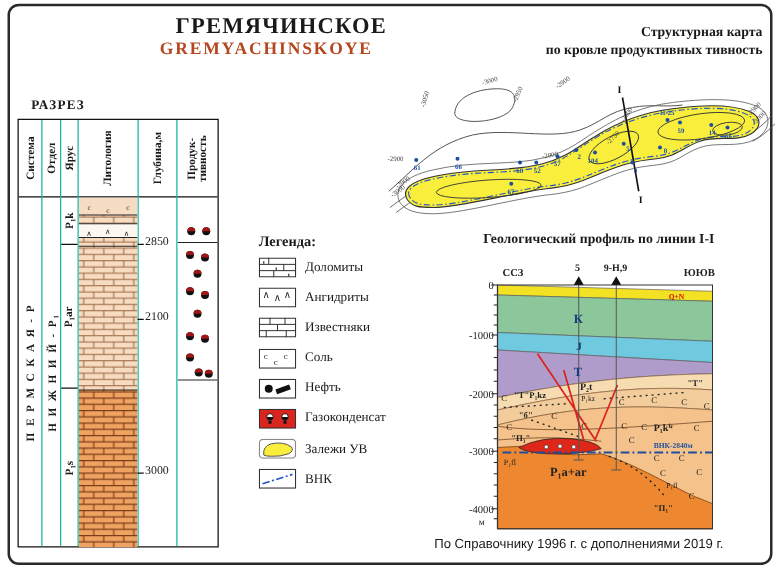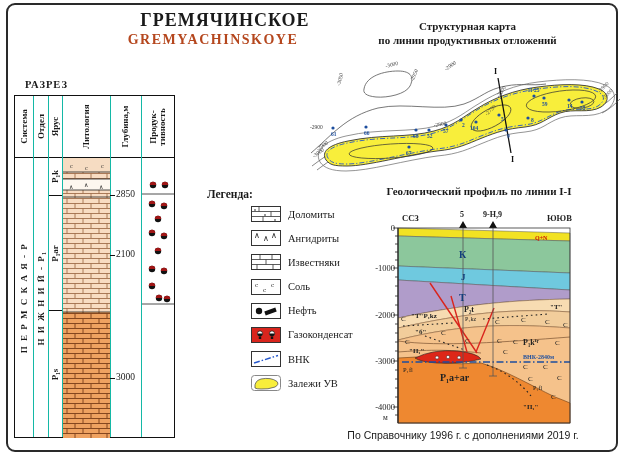--- a/index.html
+++ b/index.html
@@ -2,53 +2,53 @@
 <html><head>
 <meta charset="utf-8">
 <style>
   html,body{margin:0;padding:0;background:#fff;}
   body{width:624px;height:455px;position:relative;overflow:hidden;
        font-family:"Liberation Serif","DejaVu Serif",serif;color:#1a1a1a;}
   .abs{position:absolute;}
   .frame{left:6px;top:3px;width:608px;height:445px;border:2px solid #2a2a2a;border-radius:9px;}
   .title-ru{left:60px;top:10px;width:330px;text-align:center;font-weight:bold;font-size:18px;letter-spacing:1px;}
   .title-en{left:48px;top:32px;width:330px;text-align:center;font-weight:bold;font-size:14px;letter-spacing:1.5px;}
-  .map-title{left:325px;top:20px;width:285px;text-align:center;font-weight:bold;font-size:11px;line-height:1.25;}
+  .map-title{left:325px;top:20px;width:285px;text-align:right;font-weight:bold;font-size:11px;line-height:1.25;}
   .razrez{left:25px;top:79px;width:120px;font-weight:bold;font-size:10.5px;letter-spacing:1px;}
   .profile-title{left:348px;top:185px;width:262px;text-align:center;font-weight:bold;font-size:11px;}
   .footer{left:338px;top:429px;width:250px;text-align:center;font-weight:normal;font-size:10.5px;
           font-family:"Liberation Sans","DejaVu Sans",sans-serif;}
   
   .strat{left:14px;top:95px;width:161px;height:343px;border:1.5px solid #111;box-sizing:border-box;}
   .col{position:absolute;top:0;height:100%;border-right:1px solid #14b8a6;box-sizing:border-box;}
   .hdr{position:absolute;left:0;right:0;top:0;height:62px;border-bottom:1.5px solid #111;box-sizing:border-box;}
   .cellv{position:absolute;display:flex;align-items:center;justify-content:center;}
   .vtxt{transform:rotate(-90deg);white-space:pre-line;text-align:center;font-weight:bold;font-size:9px;line-height:1;}
   .vtxt2{transform:rotate(-90deg);white-space:nowrap;font-weight:bold;font-size:9px;letter-spacing:1.5px;}
   .depthlbl{position:absolute;font-size:9.5px;left:5px;}
   .tick{position:absolute;left:-1px;width:5px;height:1px;background:#111;}
   .stage{position:absolute;left:0;width:100%;display:flex;align-items:center;justify-content:center;border-bottom:1px solid #111;box-sizing:border-box;}
   
   .legend{left:207px;top:188px;width:140px;}
   .leg-title{font-weight:bold;font-size:11.5px;margin-bottom:6px;}
-  .leg-item{display:flex;align-items:center;margin-bottom:8.2px;height:16px;margin-left:44px;}
+  .leg-item{display:flex;align-items:center;margin-bottom:8.2px;height:16px;}
   .leg-item svg{flex:0 0 30px;}
   .leg-lbl{margin-left:7px;font-size:10.5px;}
   svg text{font-family:"Liberation Serif","DejaVu Serif",serif;}
 </style>
 </head>
 <body>
 
 <div class="abs frame"></div>
 
 <div class="abs title-ru">ГРЕМЯЧИНСКОЕ</div>
 <div class="abs title-en" style="color:#b5471e;">GREMYACHINSKOYE</div>
 <div class="abs map-title">
   <div>Структурная карта</div>
-  <div>по линии продуктивных отложений</div>
+  <div>по кровле продуктивных тивность</div>
 </div>
 <div class="abs razrez">РАЗРЕЗ</div>
 <div class="abs profile-title">Геологический профиль по линии I-I</div>
 <div class="abs footer">По Справочнику 1996 г. с дополнениями 2019 г.</div>
 
 <div class="abs strat">
 
   <div class="hdr"></div>
   <div class="col" style="left:0;width:19px;">
     <div class="cellv" style="left:0;top:0;width:18px;height:61px;">
@@ -223,32 +223,32 @@
       <rect x="7.8" y="9.5" width="2.4" height="2.5" fill="#111"></rect>
       <circle cx="21" cy="6.5" r="2.6" fill="#fff" stroke="#111" stroke-width="0.7"></circle>
       <path d="M18.4,6.5 A2.6,2.6 0 0 0 23.6,6.5 Z" fill="#111"></path>
       <rect x="19.8" y="9.5" width="2.4" height="2.5" fill="#111"></rect>
     </svg>
     <span class="leg-lbl">Газоконденсат</span>
   </div>
 
   <div class="leg-item">
     <svg width="30" height="16" viewBox="0 0 30 16">
-      <rect x="0.5" y="0.5" width="29" height="15" fill="#fff" stroke="#333"></rect>
-      <path d="M3,12 L27,4.5" stroke="#2255cc" stroke-width="1.4" stroke-dasharray="6 2 1.5 2"></path>
-    </svg>
-    <span class="leg-lbl">ВНК</span>
-  </div>
-
-  <div class="leg-item">
-    <svg width="30" height="16" viewBox="0 0 30 16">
       <rect x="0.5" y="0.5" width="29" height="15" rx="3" fill="#fff" stroke="#888"></rect>
       <path d="M4,13 Q3,6 10,4 Q20,2 26,6.5 Q28.5,9.5 24,12 Q17,14.5 10,14 Q5.5,14 4,13 Z" fill="#f8ee3b" stroke="#555" stroke-width="0.8"></path>
     </svg>
     <span class="leg-lbl">Залежи УВ</span>
+  </div>
+
+  <div class="leg-item">
+    <svg width="30" height="16" viewBox="0 0 30 16">
+      <rect x="0.5" y="0.5" width="29" height="15" fill="#fff" stroke="#333"></rect>
+      <path d="M3,12 L27,4.5" stroke="#2255cc" stroke-width="1.4" stroke-dasharray="6 2 1.5 2"></path>
+    </svg>
+    <span class="leg-lbl">ВНК</span>
   </div>
 </div>
 
 <svg class="abs" style="left:306px;top:56px;" width="314" height="122" viewBox="0 0 314 122">
 
   <path d="M5,97 C25,80 40,60 72,52 C100,46 135,56 158,48 C175,42 181,33 200,30 C215,27 226,30 240,28" fill="none" stroke="#555" stroke-width="0.8"></path>
   <path d="M58,33 C60,20 78,15 92,15 C106,15 108,22 104,30 C100,38 82,42 70,41 C60,40 57,37 58,33 Z" fill="none" stroke="#555" stroke-width="0.8"></path>
   <path d="M20,100 C14,104 10,107 6,110 M25,104 C19,108 15,111 11,114 M292,52 C300,48 306,42 311,37 M296,57 C304,53 310,47 314,43" fill="none" stroke="#555" stroke-width="0.7"></path>
 
   <path d="M14,106 C8,95 18,85 40,80 C74,72 104,77 130,70 C150,65 160,55 174,47 C190,37 208,29 232,26 C256,23 284,22 299,29 C311,34 312,47 299,55 C285,63 268,57 254,62 C240,67 237,74 219,76 C199,78 192,81 177,87 C162,93 153,98 131,100 C100,104 63,115 40,115 C26,115 18,112 14,106 Z" fill="none" stroke="#666" stroke-width="0.7"></path>

